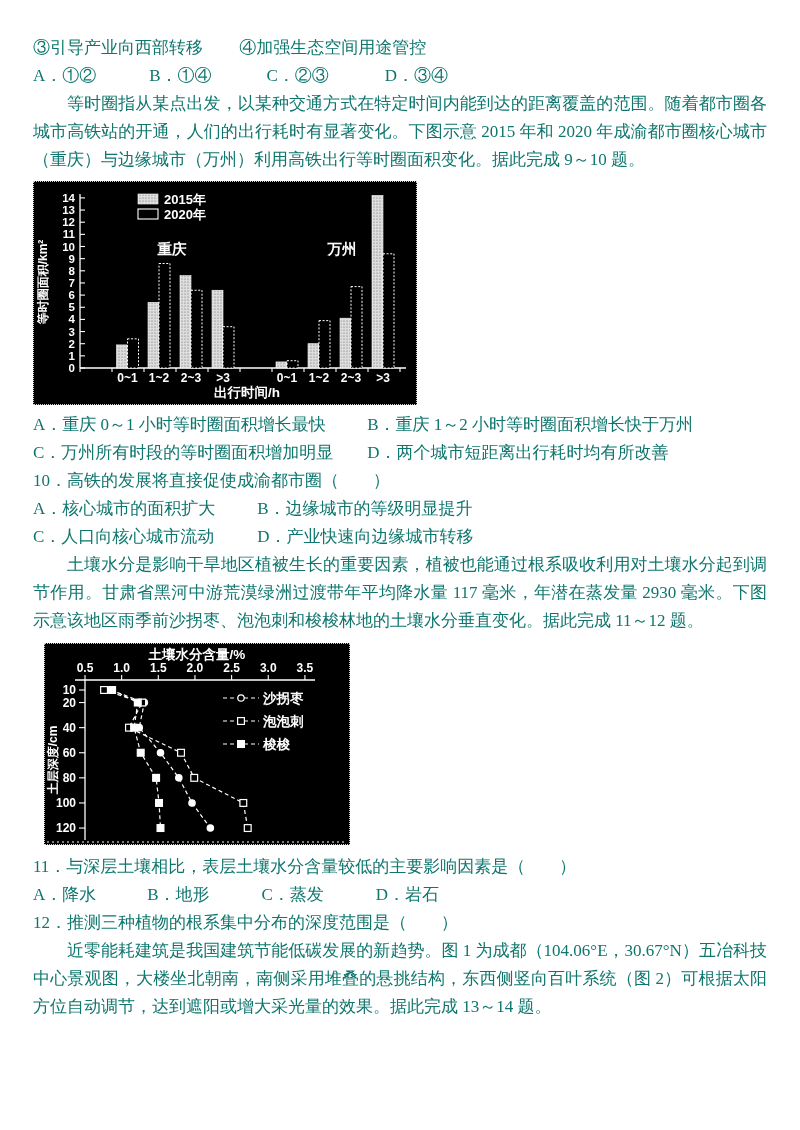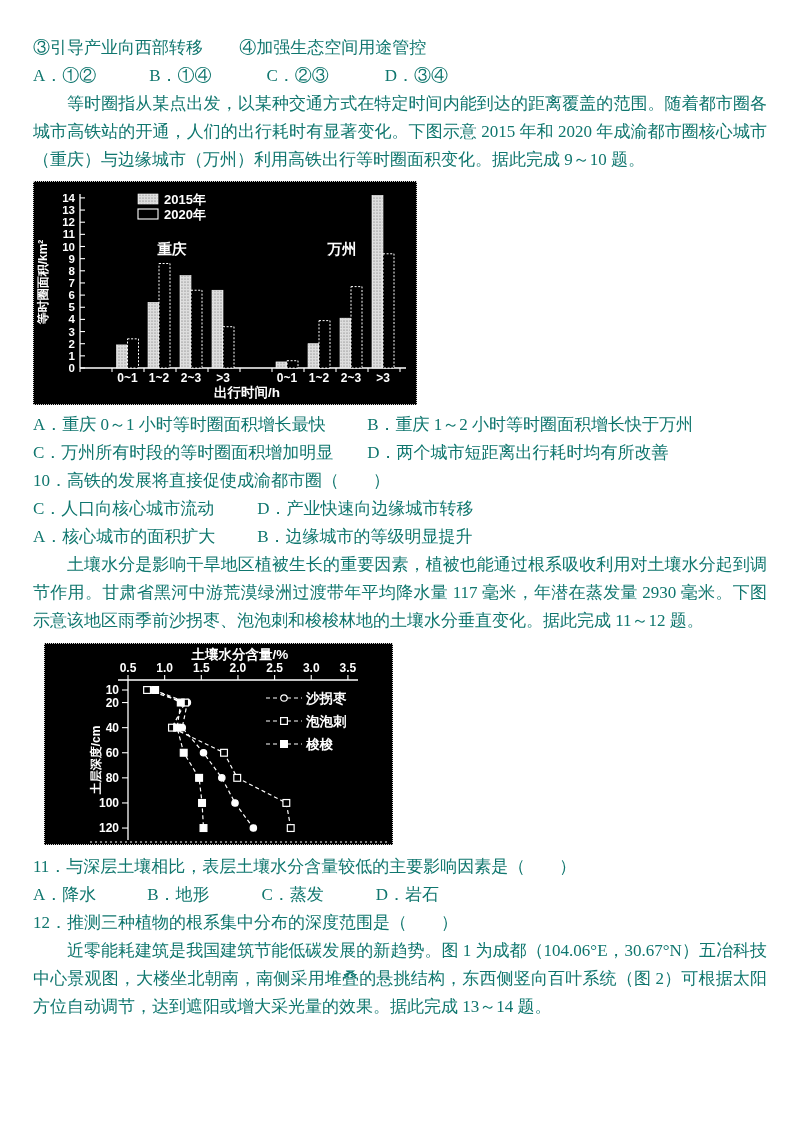--- a/index.html
+++ b/index.html
@@ -18,21 +18,21 @@
   }
   .row{white-space:nowrap;}
   .row span{display:inline-block;vertical-align:top;}
   .w110{width:110px}.w112{width:112px}.w113{width:113px}.w114{width:114px}
   .w133{width:133px}.w137{width:137px}.w140{width:140px}
   .w220{width:220px}.w330{width:330px}
   p.para{margin:0;text-align:justify;text-indent:2em;font-family:Liberation Serif, serif;}
   figure{margin:0;}
   .fig{background:#000;border:1px dotted #cfcfcf;box-sizing:content-box;}
   .fig1{width:382px;height:222px;margin:7px 0 6px 0;}
-  .fig2{width:304px;height:200px;margin:8px 0 8px 11px;padding-left:43px;}
+  .fig2{width:304px;height:200px;margin:8px 0 8px 11px;}
   .fig svg{display:block;width:100%;height:100%;}
   .chart-text{font-family:"Liberation Sans","DejaVu Sans",sans-serif;}
 </style>
 </head>
 <body>
 
 <div class="page">
 
   <div class="row">
     <span class="w202" style="width:202px">③引导产业向西部转移</span>
@@ -138,26 +138,26 @@
     <span class="w330">A．重庆 0～1 小时等时圈面积增长最快</span>
     <span>B．重庆 1～2 小时等时圈面积增长快于万州</span>
   </div>
   <div class="row">
     <span class="w330">C．万州所有时段的等时圈面积增加明显</span>
     <span>D．两个城市短距离出行耗时均有所改善</span>
   </div>
 
   <div class="row">10．高铁的发展将直接促使成渝都市圈（　　）</div>
   <div class="row">
+    <span class="w220">A．核心城市的面积扩大</span>
+    <span>B．边缘城市的等级明显提升</span>
+  </div>
+  <div class="row">
     <span class="w220">C．人口向核心城市流动</span>
     <span>D．产业快速向边缘城市转移</span>
-  </div>
-  <div class="row">
-    <span class="w220">A．核心城市的面积扩大</span>
-    <span>B．边缘城市的等级明显提升</span>
   </div>
 
   <p class="para">土壤水分是影响干旱地区植被生长的重要因素，植被也能通过根系吸收利用对土壤水分起到调节作用。甘肃省黑河中游荒漠绿洲过渡带年平均降水量 117 毫米，年潜在蒸发量 2930 毫米。下图示意该地区雨季前沙拐枣、泡泡刺和梭梭林地的土壤水分垂直变化。据此完成 11～12 题。</p>
 
   <figure class="fig fig2">
     <svg id="lineChart" viewBox="0 0 304 200" class="chart-text">
         <text x="152" y="15" fill="#ffffff" font-size="13.5" text-anchor="middle" font-family="&quot;Liberation Sans&quot;,&quot;DejaVu Sans&quot;,sans-serif" font-weight="700">土壤水分含量/%</text>
         <line x1="30" y1="36" x2="270" y2="36" stroke="#ffffff" stroke-width="1.3"></line>
         <line x1="40" y1="36" x2="40" y2="196" stroke="#ffffff" stroke-width="1.3"></line>
         <line x1="2" y1="198" x2="302" y2="198" stroke="#ffffff" stroke-width="1" stroke-dasharray="2 3"></line>

